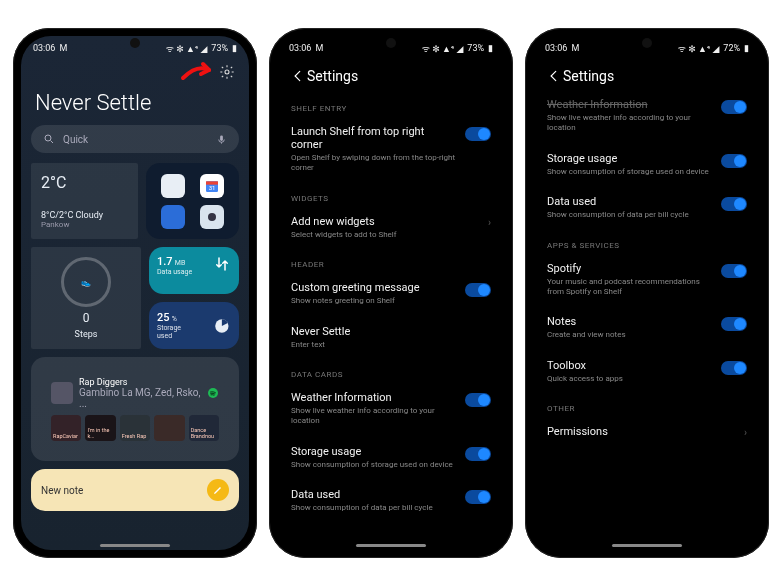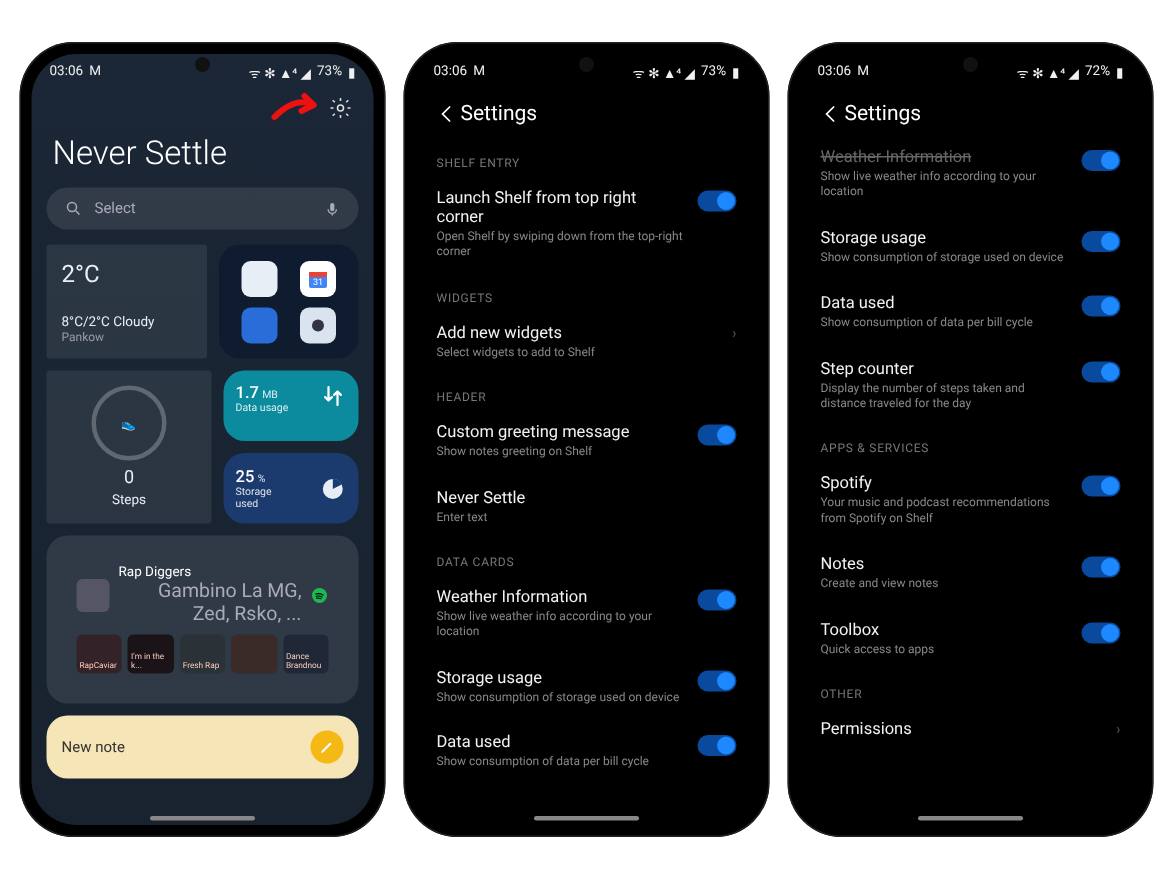--- a/index.html
+++ b/index.html
@@ -115,21 +115,21 @@
   .tile.teal { background: #0c8b9e; }
   .tile.blue { background: #1b3a6e; align-items:center; }
   .spotify-card {
     background: rgba(255,255,255,0.1);
     border-radius: 14px;
     padding: 20px;
   }
   .spotify-card .hdr { display:flex; align-items:center; gap:6px; }
   .cover { width:22px; height:22px; background:#556; border-radius:4px; }
   .titletxt { font-size: 9px; }
-  .subtxt { font-size: 13px; color:#aab;text-align:right; }
+  .subtxt { font-size: 10px; color:#aab; }
   .thumbs { display:flex; gap:4px; margin-top:6px; }
   .thumb { flex:1; height:26px; background:#332228; border-radius:4px; font-size:5.5px; color:#fcb; display:flex; align-items:flex-end; padding:2px; overflow:hidden; }
   .note {
     background: #f6e5b6; color:#333;
     border-radius: 14px; padding: 10px;
     display:flex; justify-content:space-between; align-items:center;
     font-size: 10px;
   }
   .pencil { width:22px; height:22px; background:#f5b915; border-radius:50%; display:flex; align-items:center; justify-content:center; }
   .home-ind { position:absolute; bottom:3px; left:50%; width:70px; height:3px; background:#888; border-radius:2px; transform:translateX(-50%); }
@@ -195,21 +195,21 @@
       </svg>
     </div>
 
     <div class="never-settle">Never Settle</div>
 
     <div class="search-pill">
       <svg width="12" height="12" viewBox="0 0 24 24">
           <circle cx="10" cy="10" r="6" fill="none" stroke="#aab" stroke-width="2"></circle>
           <line x1="15" y1="15" x2="20" y2="20" stroke="#aab" stroke-width="2"></line>
         </svg>
-      <span>Select</span>
+      <span>Quick</span>
       <svg class="mic" width="11" height="11" viewBox="0 0 24 24">
           <rect x="9" y="3" width="6" height="12" rx="3" fill="#aab"></rect>
           <path d="M6 12a6 6 0 0012 0M12 18v3" stroke="#aab" fill="none" stroke-width="2"></path>
         </svg>
     </div>
 
     <div class="widgets">
       <div class="row">
         <div class="card weather">
           <div class="temp">2°C</div>
@@ -412,27 +412,20 @@
         </div>
       <div class="toggle"></div>
     </div>
     <div class="set-item">
       <div class="txt">
           <div class="lbl">Data used</div>
           <div class="sub">Show consumption of data per bill cycle</div>
         </div>
       <div class="toggle"></div>
     </div>
-    <div class="set-item">
-      <div class="txt">
-          <div class="lbl">Step counter</div>
-          <div class="sub">Display the number of steps taken and distance traveled for the day</div>
-        </div>
-      <div class="toggle"></div>
-    </div>
 
     <div class="section-label">APPS &amp; SERVICES</div>
     <div class="set-item">
       <div class="txt">
           <div class="lbl">Spotify</div>
           <div class="sub">Your music and podcast recommendations from Spotify on Shelf</div>
         </div>
       <div class="toggle"></div>
     </div>
     <div class="set-item">

